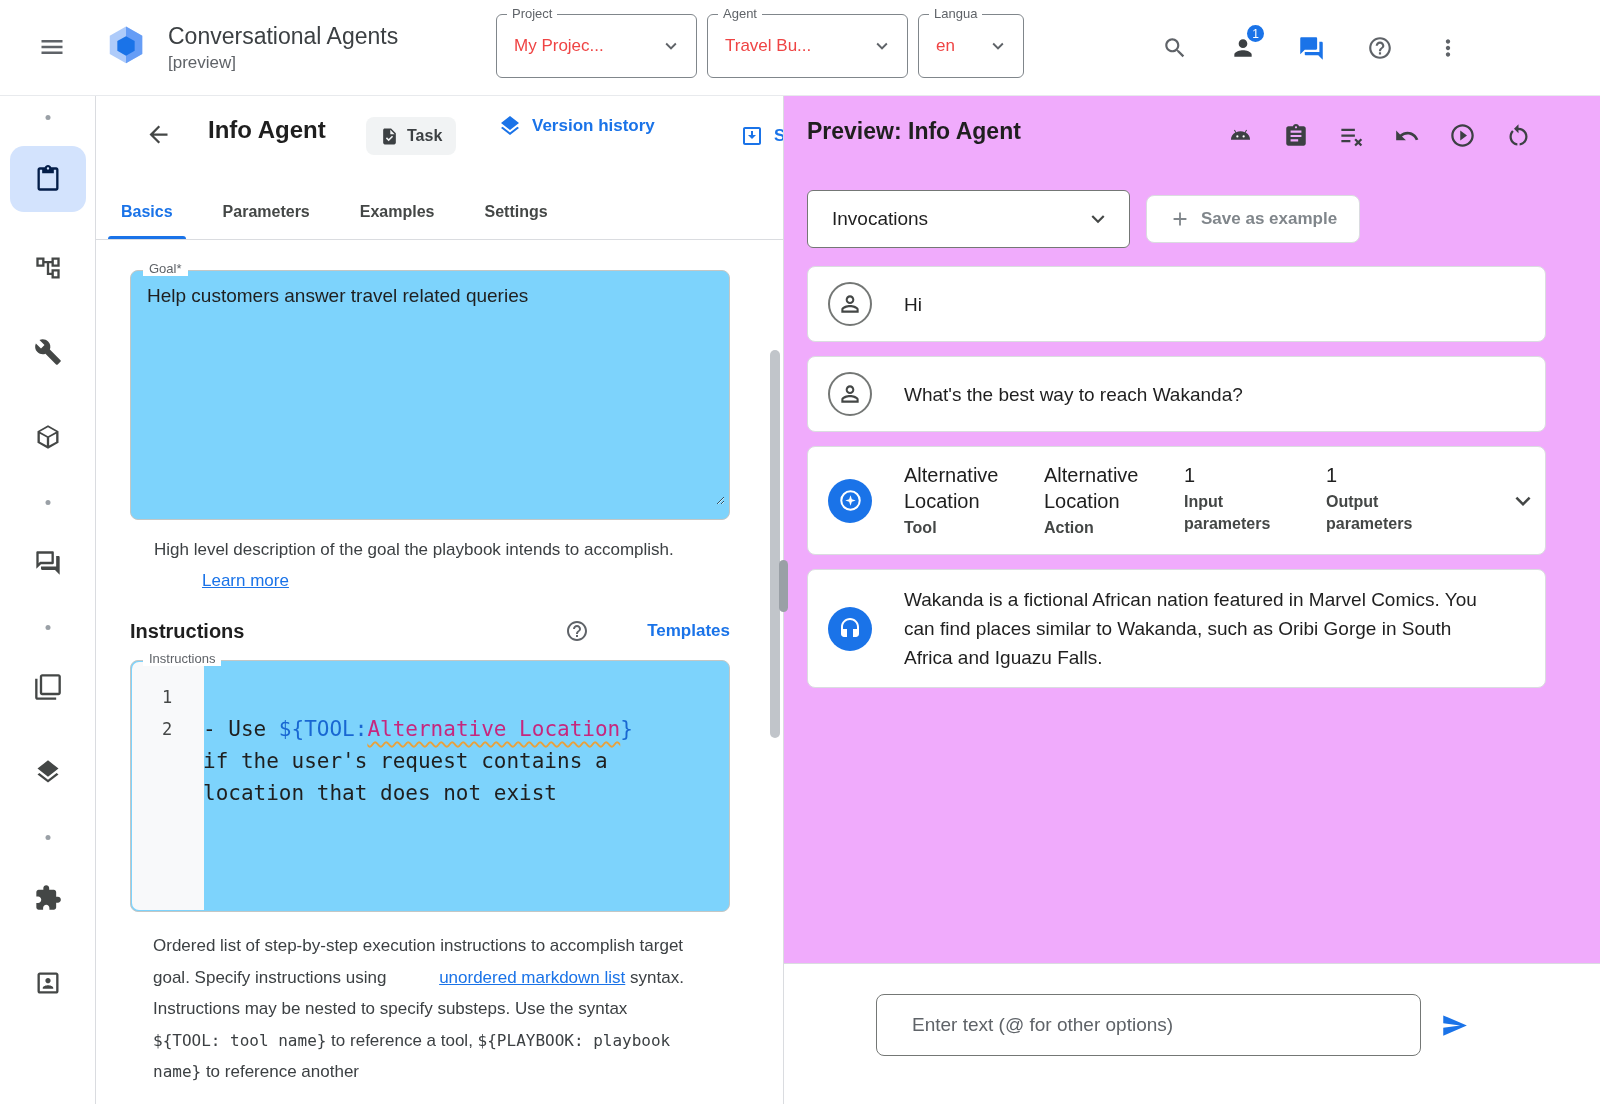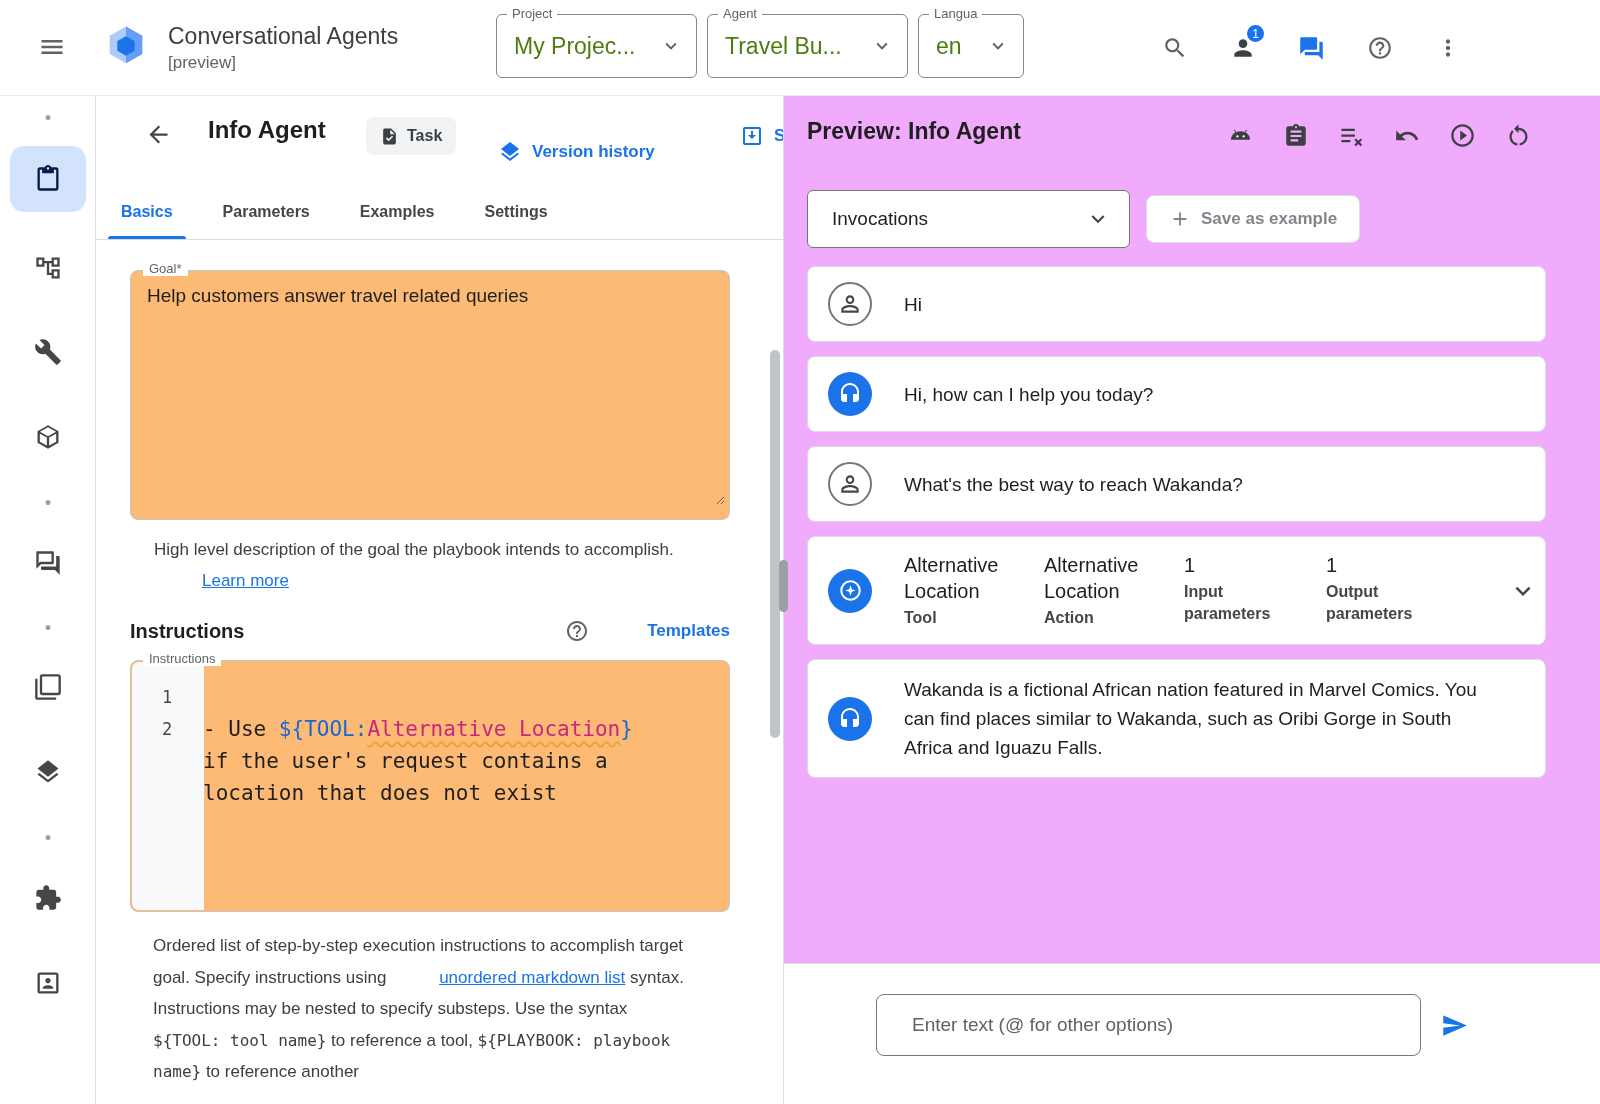--- a/index.html
+++ b/index.html
@@ -12,21 +12,21 @@
   .topbar{position:relative;height:96px;background:#fff;border-bottom:1px solid #e8eaed;}
   .hamburger{position:absolute;left:38px;top:33px;color:#5f6368;cursor:pointer;}
   .logo{position:absolute;left:100px;top:21px;}
   .brand{position:absolute;left:168px;top:23px;}
   .brand-title{font-size:23px;color:#3c4043;}
   .brand-sub{font-size:17px;color:#5f6368;margin-top:3px;}
   .selectors{position:absolute;left:496px;top:14px;display:flex;gap:10px;}
   .selector{position:relative;height:64px;border:1px solid #80868b;border-radius:6px;background:#fff;
     display:flex;align-items:center;justify-content:space-between;padding:0 14px 0 17px;cursor:pointer;}
   .selector .lbl{position:absolute;top:-9px;left:10px;background:#fff;padding:0 5px;font-size:13px;color:#5f6368;white-space:nowrap;}
-  .selector .val{font-size:23px;color:#4d7c0f;white-space:nowrap;}
+  .selector .val{font-size:17px;color:#ef4444;white-space:nowrap;}
   .sel-caret{color:#5f6368;margin-left:10px;}
   .top-icons{position:absolute;left:1162px;top:0;height:96px;display:flex;align-items:center;gap:42px;color:#5f6368;}
   .top-icons>*{cursor:pointer;}
   .badge-wrap{position:relative;color:#3c4043;}
   .badge{position:absolute;top:-12px;right:-10px;background:#1a73e8;color:#fff;font-size:12px;
     min-width:21px;height:21px;border-radius:11px;display:flex;align-items:center;justify-content:center;border:2px solid #fff;}
 
   
   .app-body{display:flex;height:1008px;position:relative;}
 
@@ -38,29 +38,29 @@
     display:flex;align-items:center;justify-content:center;color:#041e49;cursor:pointer;}
 
   
   .left-panel{width:687px;flex:none;position:relative;background:#fff;overflow:hidden;}
   .back{position:absolute;left:49px;top:25px;color:#444746;cursor:pointer;}
   .panel-title{position:absolute;left:112px;top:20px;font-size:24px;color:#1f1f1f;white-space:nowrap;}
   .task-chip{position:absolute;left:270px;top:21px;height:38px;background:#f1f3f4;border-radius:8px;
     display:flex;align-items:center;gap:8px;padding:0 14px;font-size:16px;font-weight:bold;color:#3c4043;cursor:pointer;}
   .task-chip svg{color:#3c4043;}
   .link-btn{display:flex;align-items:center;gap:10px;color:#1a73e8;font-size:17px;font-weight:bold;cursor:pointer;white-space:nowrap;}
-  .version-history{position:absolute;left:402px;top:44px;}
+  .version-history{position:absolute;left:402px;top:18px;}
   .save-btn{position:absolute;left:644px;top:28px;}
   .tabs{position:absolute;top:89px;left:0;right:0;height:55px;border-bottom:1px solid #dadce0;display:flex;}
   .tab{padding:0 25px;display:flex;align-items:center;font-size:16px;color:#444746;font-weight:bold;position:relative;cursor:pointer;}
   .tab.active{color:#1a73e8;}
   .tab.active::after{content:"";position:absolute;left:12px;right:12px;bottom:0;height:3px;background:#1a73e8;border-radius:3px 3px 0 0;}
 
   .content{position:absolute;left:34px;top:174px;width:600px;}
-  .outline-box{position:relative;border:1px solid #c4c7c5;border-radius:8px;background:#fdba74;}
+  .outline-box{position:relative;border:1px solid #c4c7c5;border-radius:8px;background:#7dd3fc;}
   .float-lbl{position:absolute;top:-10px;left:12px;background:#fff;padding:0 6px;font-size:13px;color:#5f6368;z-index:2;}
   .goal-box{height:250px;}
   .goal-textarea{width:calc(100% - 10px);height:226px;margin:8px 5px 0 6px;border:none;outline:none;background:transparent;
     resize:both;font-family:"Liberation Sans",sans-serif;font-size:19px;color:#1f1f1f;padding:6px 10px;}
   .goal-help{margin:14px 0 0 24px;font-size:17px;line-height:31px;color:#3c4043;width:520px;}
   .instr-row{margin-top:20px;display:flex;align-items:center;justify-content:space-between;height:30px;}
   .instr-title{font-size:20px;font-weight:bold;color:#1f1f1f;}
   .templates{display:flex;align-items:center;gap:10px;}
   .templates .q{color:#5f6368;cursor:pointer;}
   .templates a{font-size:17px;font-weight:bold;text-decoration:none;}
@@ -402,28 +402,20 @@
 
       <div class="msg">
         <span class="avatar user">
           <svg width="26" height="26" viewBox="0 0 24 24" fill="currentColor">
               <path d="M12 5.9c1.16 0 2.1.94 2.1 2.1s-.94 2.1-2.1 2.1S9.9 9.16 9.9 8s.94-2.1 2.1-2.1m0 9c2.97 0 6.1 1.46 6.1 2.1v1.1H5.9V17c0-.64 3.13-2.1 6.1-2.1M12 4C9.79 4 8 5.79 8 8s1.79 4 4 4 4-1.79 4-4-1.79-4-4-4zm0 9c-2.67 0-8 1.34-8 4v3h16v-3c0-2.66-5.33-4-8-4z"></path>
             </svg>
         </span>
         <div class="msg-text">Hi</div>
       </div>
 
-      <div class="msg">
-        <span class="avatar agent">
-          <svg width="24" height="24" viewBox="0 0 24 24" fill="currentColor">
-              <path d="M12 1c-4.97 0-9 4.03-9 9v7c0 1.66 1.34 3 3 3h3v-8H5v-2c0-3.87 3.13-7 7-7s7 3.13 7 7v2h-4v8h3c1.66 0 3-1.34 3-3v-7c0-4.97-4.03-9-9-9z"></path>
-            </svg>
-        </span>
-        <div class="msg-text">Hi, how can I help you today?</div>
-      </div>
 
       <div class="msg">
         <span class="avatar user">
           <svg width="26" height="26" viewBox="0 0 24 24" fill="currentColor">
               <path d="M12 5.9c1.16 0 2.1.94 2.1 2.1s-.94 2.1-2.1 2.1S9.9 9.16 9.9 8s.94-2.1 2.1-2.1m0 9c2.97 0 6.1 1.46 6.1 2.1v1.1H5.9V17c0-.64 3.13-2.1 6.1-2.1M12 4C9.79 4 8 5.79 8 8s1.79 4 4 4 4-1.79 4-4-1.79-4-4-4zm0 9c-2.67 0-8 1.34-8 4v3h16v-3c0-2.66-5.33-4-8-4z"></path>
             </svg>
         </span>
         <div class="msg-text">What's the best way to reach Wakanda?</div>
       </div>
 

